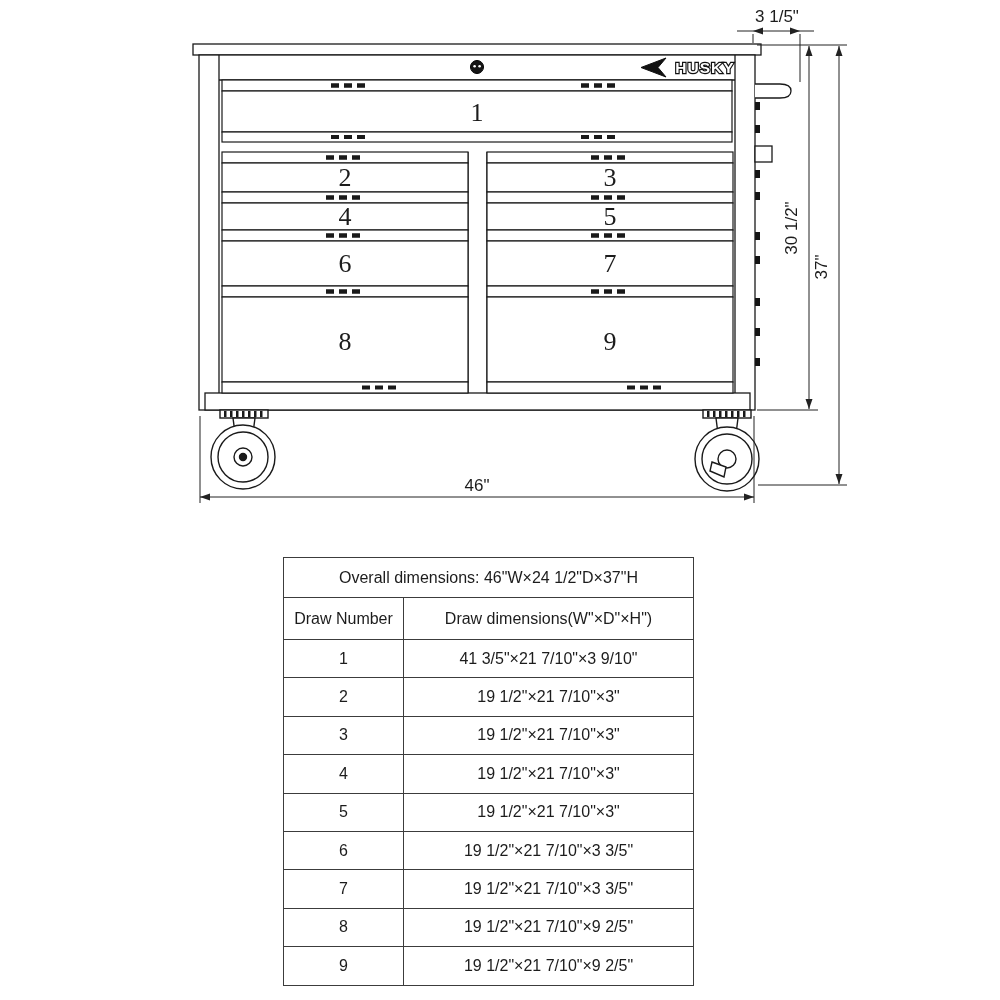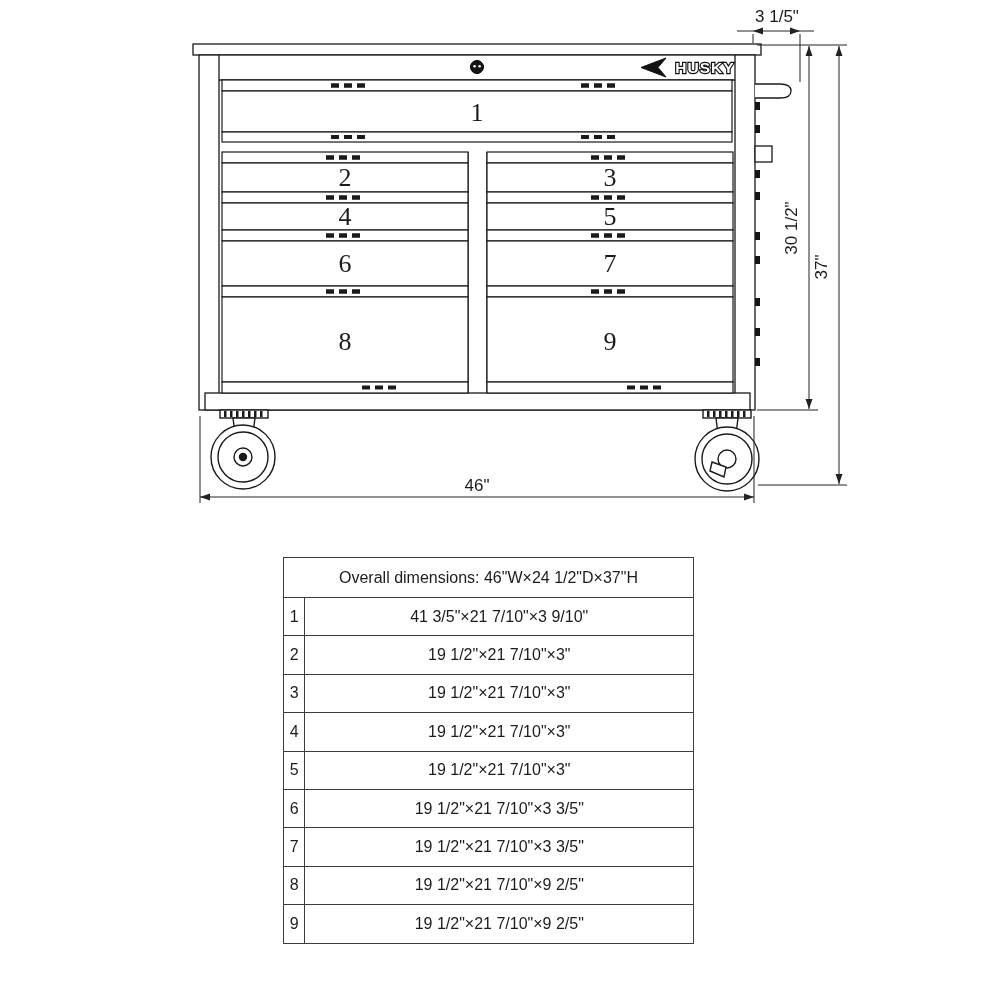--- a/index.html
+++ b/index.html
@@ -209,20 +209,24 @@
       <text class="dim" x="477" y="491" text-anchor="middle" stroke="none">46"</text>
     </g>
   </svg>
   </div>
 
   <table class="dim-table">
     <tbody>
         <tr class="t-title">
       <td colspan="2">Overall dimensions: 46"W×24 1/2"D×37"H</td>
     </tr>
+    <tr class="t-head">
+      <td class="col-num">Draw Number</td>
+      <td class="col-dims">Draw dimensions(W"×D"×H")</td>
+    </tr>
     <tr class="t-row">
       <td>1</td>
       <td>41 3/5"×21 7/10"×3 9/10"</td>
     </tr>
     <tr class="t-row">
       <td>2</td>
       <td>19 1/2"×21 7/10"×3"</td>
     </tr>
     <tr class="t-row">
       <td>3</td>

